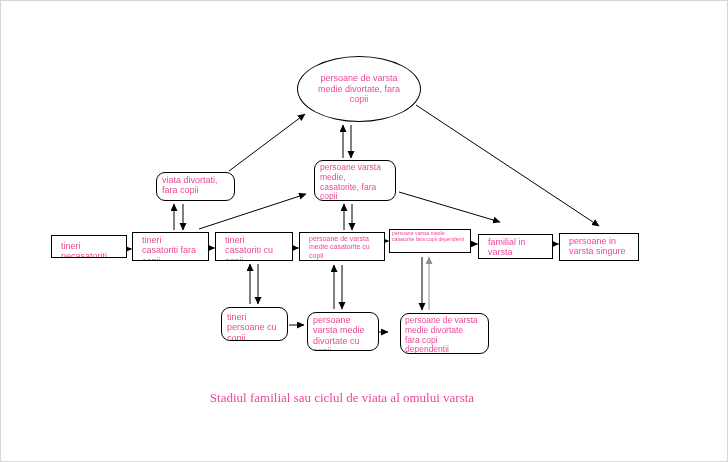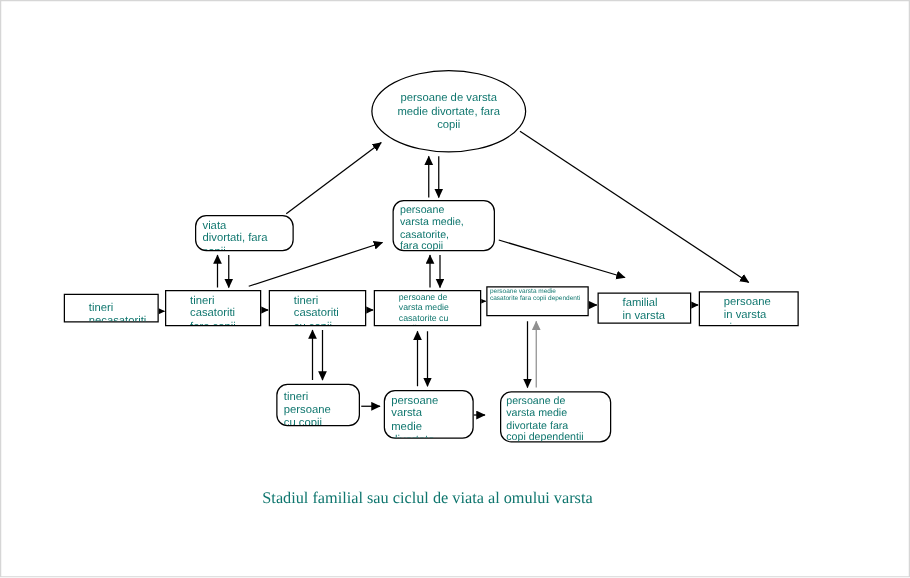--- a/index.html
+++ b/index.html
@@ -1,24 +1,24 @@
 <!DOCTYPE html>
 <html><head>
 <meta charset="utf-8">
 <style>
   html,body { margin:0; padding:0; background:#fff; }
   .canvas {
     position:relative; width:726px; height:460px; background:#ffffff;
     border:1px solid #d6d6d6; overflow:hidden;
-    font-family:"Liberation Sans", sans-serif; color:#0f766e;
+    font-family:"Liberation Sans", sans-serif; color:#ec4899;
   }
   svg.arrows { position:absolute; left:0; top:0; width:728px; height:462px; }
   .node {
     position:absolute; border:1px solid #000; background:#fff;
-    font-size:9px; line-height:1.15; padding:2px 19px; box-sizing:border-box;
+    font-size:9px; line-height:1.15; padding:2px 9px; box-sizing:border-box;
     overflow:hidden;
   }
   .rounded { border-radius:9px; }
   .ellipse {
     border-radius:50%; display:flex; align-items:center; justify-content:center;
     text-align:center; padding:4px 10px;
   }
   .tiny   { font-size:5.2px; line-height:1.15; padding:1px 2px; }
   .small  { font-size:7px;  line-height:1.2; }
   .mid    { font-size:8.5px; }

